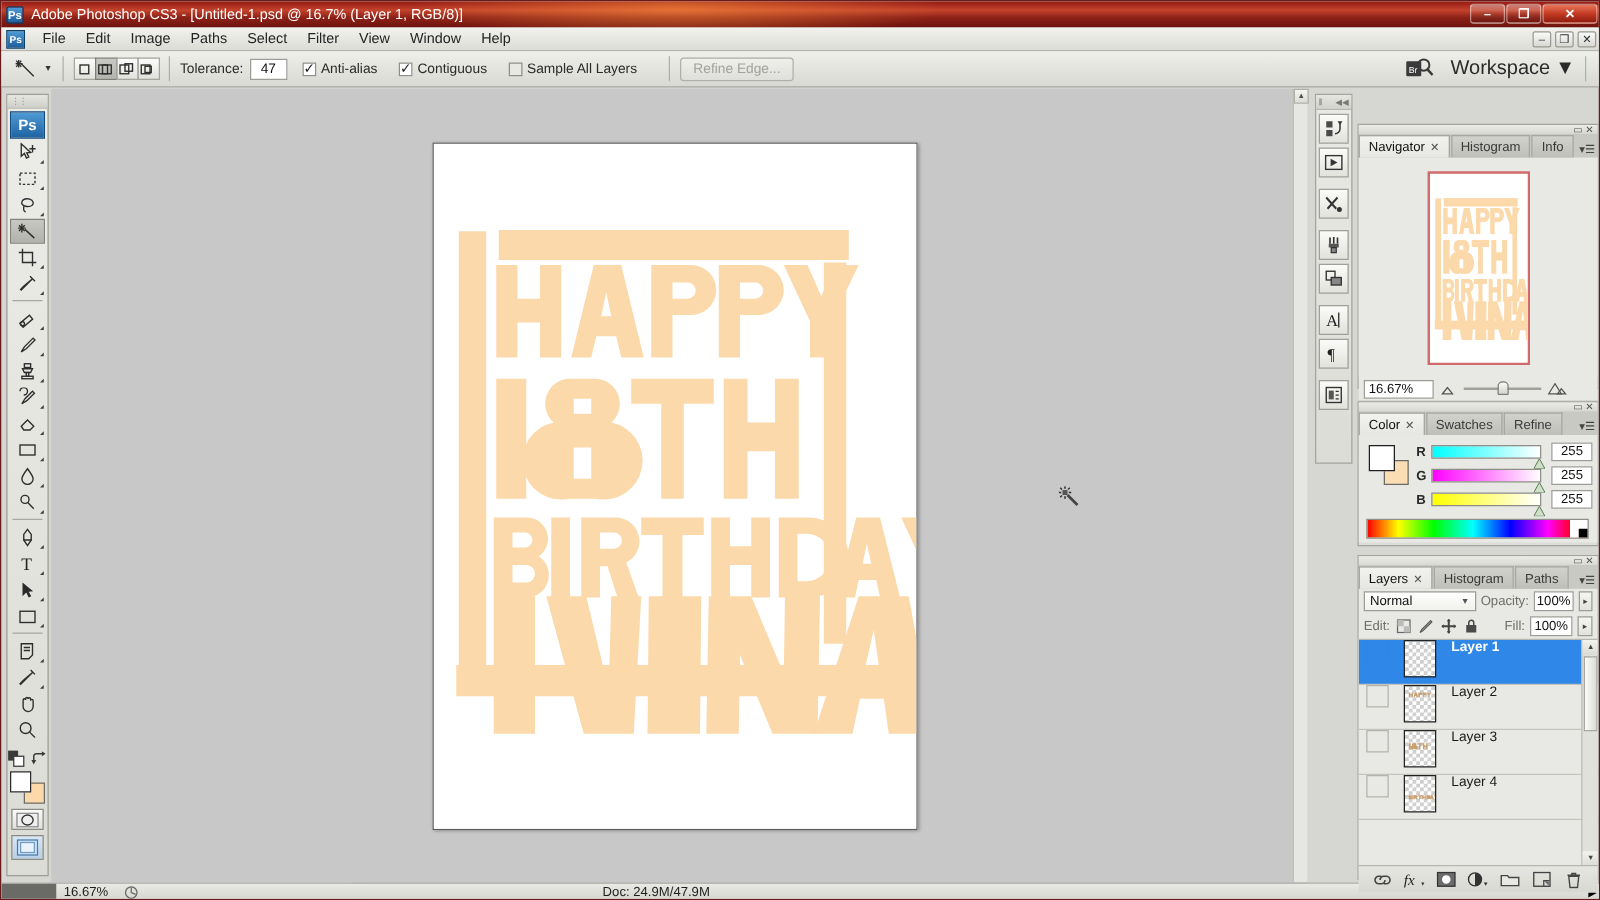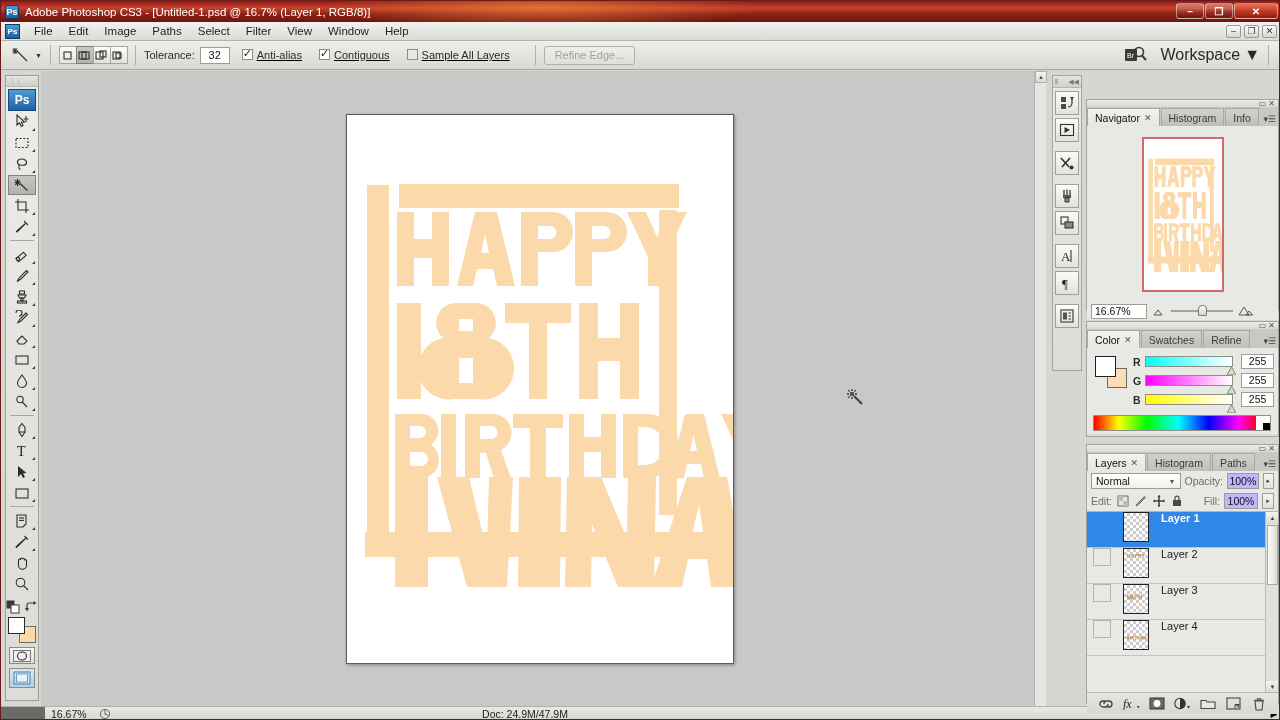--- a/index.html
+++ b/index.html
@@ -86,21 +86,21 @@
     width: 18px; height: 18px; border: 1px solid #a6a6a0;
     background: linear-gradient(to bottom,#fcfcfc,#e2e2dc);
     display: flex; align-items: center; justify-content: center; margin-right: -1px;
   }
   .seg.active { background: linear-gradient(to bottom,#c9c9c3,#b4b4ae); border-color: #7e7e78; }
   .lbl { font-size: 11px; color: #2a2a2a; margin: 0 5px 0 0; }
   .numbox {
     width: 30px; height: 17px; border: 1px solid #9d9d97; background: #fff;
     font-size: 11px; color: #111; text-align: center; line-height: 15px;
   }
-  .cb-wrap { display: flex; align-items: flex-start; margin-right: 12px; text-decoration: underline; }
+  .cb-wrap { display: flex; align-items: flex-end; margin-right: 12px; }
   .cb {
     width: 11px; height: 11px; border: 1px solid #8e8e88; background: #fff;
     margin-right: 4px; position: relative;
   }
   .cb.on::after {
     content: "✓"; position: absolute; left: 0px; top: -3px;
     font-size: 11px; color: #1b1b1b;
   }
   .cb.off { background: #e9e9e4; }
   .btn-refine {
@@ -254,21 +254,21 @@
 
   
   #layers-panel { top: 443px; height: 260px; }
   .lp-row { height: 20px; display: flex; align-items: center; padding: 0 4px; gap: 4px; }
   .blend-select {
     width: 96px; height: 16px; border: 1px solid #9d9d97; background: linear-gradient(to bottom,#fff,#f0f0ec);
     font-size: 10.5px; color: #111; display:flex; align-items:center; padding-left:4px; position:relative;
   }
   .blend-select .arr { position:absolute; right:4px; font-size:7px; color:#555;}
   .lp-lbl { font-size: 10.5px; color: #6f6f69; }
-  .pctbox { width: 34px; height: 16px; border: 1px solid #9d9d97; background: #c4b5fd;
+  .pctbox { width: 34px; height: 16px; border: 1px solid #9d9d97; background: #ffffff;
             font-size: 10.5px; color: #111; text-align: center; line-height: 14px; }
   .stepper { width: 12px; height: 16px; border: 1px solid #9d9d97; background: linear-gradient(to bottom,#f6f6f2,#e2e2dc);
              font-size: 7px; color: #444; display:flex; align-items:center; justify-content:center; }
   .lock-ico { width: 14px; height: 14px; display:flex; align-items:center; justify-content:center; }
   .layers-list { position: relative; background: #e8e8e4; border-top: 1px solid #b6b6b0; height: 181px; overflow: hidden; }
   .layer-row {
     height: 36px; display: flex; align-items: flex-start;
     border-bottom: 1px solid #c4c4be; padding-left: 4px; gap: 12px;
   }
   .layer-row.sel { background: #2f87e8; }
@@ -362,21 +362,21 @@
       <div class="seg">
         <svg width="13" height="11" viewBox="0 0 13 11">
             <rect class="ic" x="1" y="2" width="7" height="7" fill="none"></rect>
             <rect class="ic" x="4" y="3" width="5" height="5" fill="#3a3a3a"></rect>
           </svg>
       </div>
     </div>
 
     <div class="vsep"></div>
     <span class="lbl">Tolerance:</span>
-    <div class="numbox">32</div>
+    <div class="numbox">47</div>
     <div style="width:12px"></div>
 
     <div class="cb-wrap">
       <span class="cb on"></span>
       <span class="lbl">Anti-alias</span>
     </div>
     <div class="cb-wrap">
       <span class="cb on"></span>
       <span class="lbl">Contiguous</span>
     </div>

